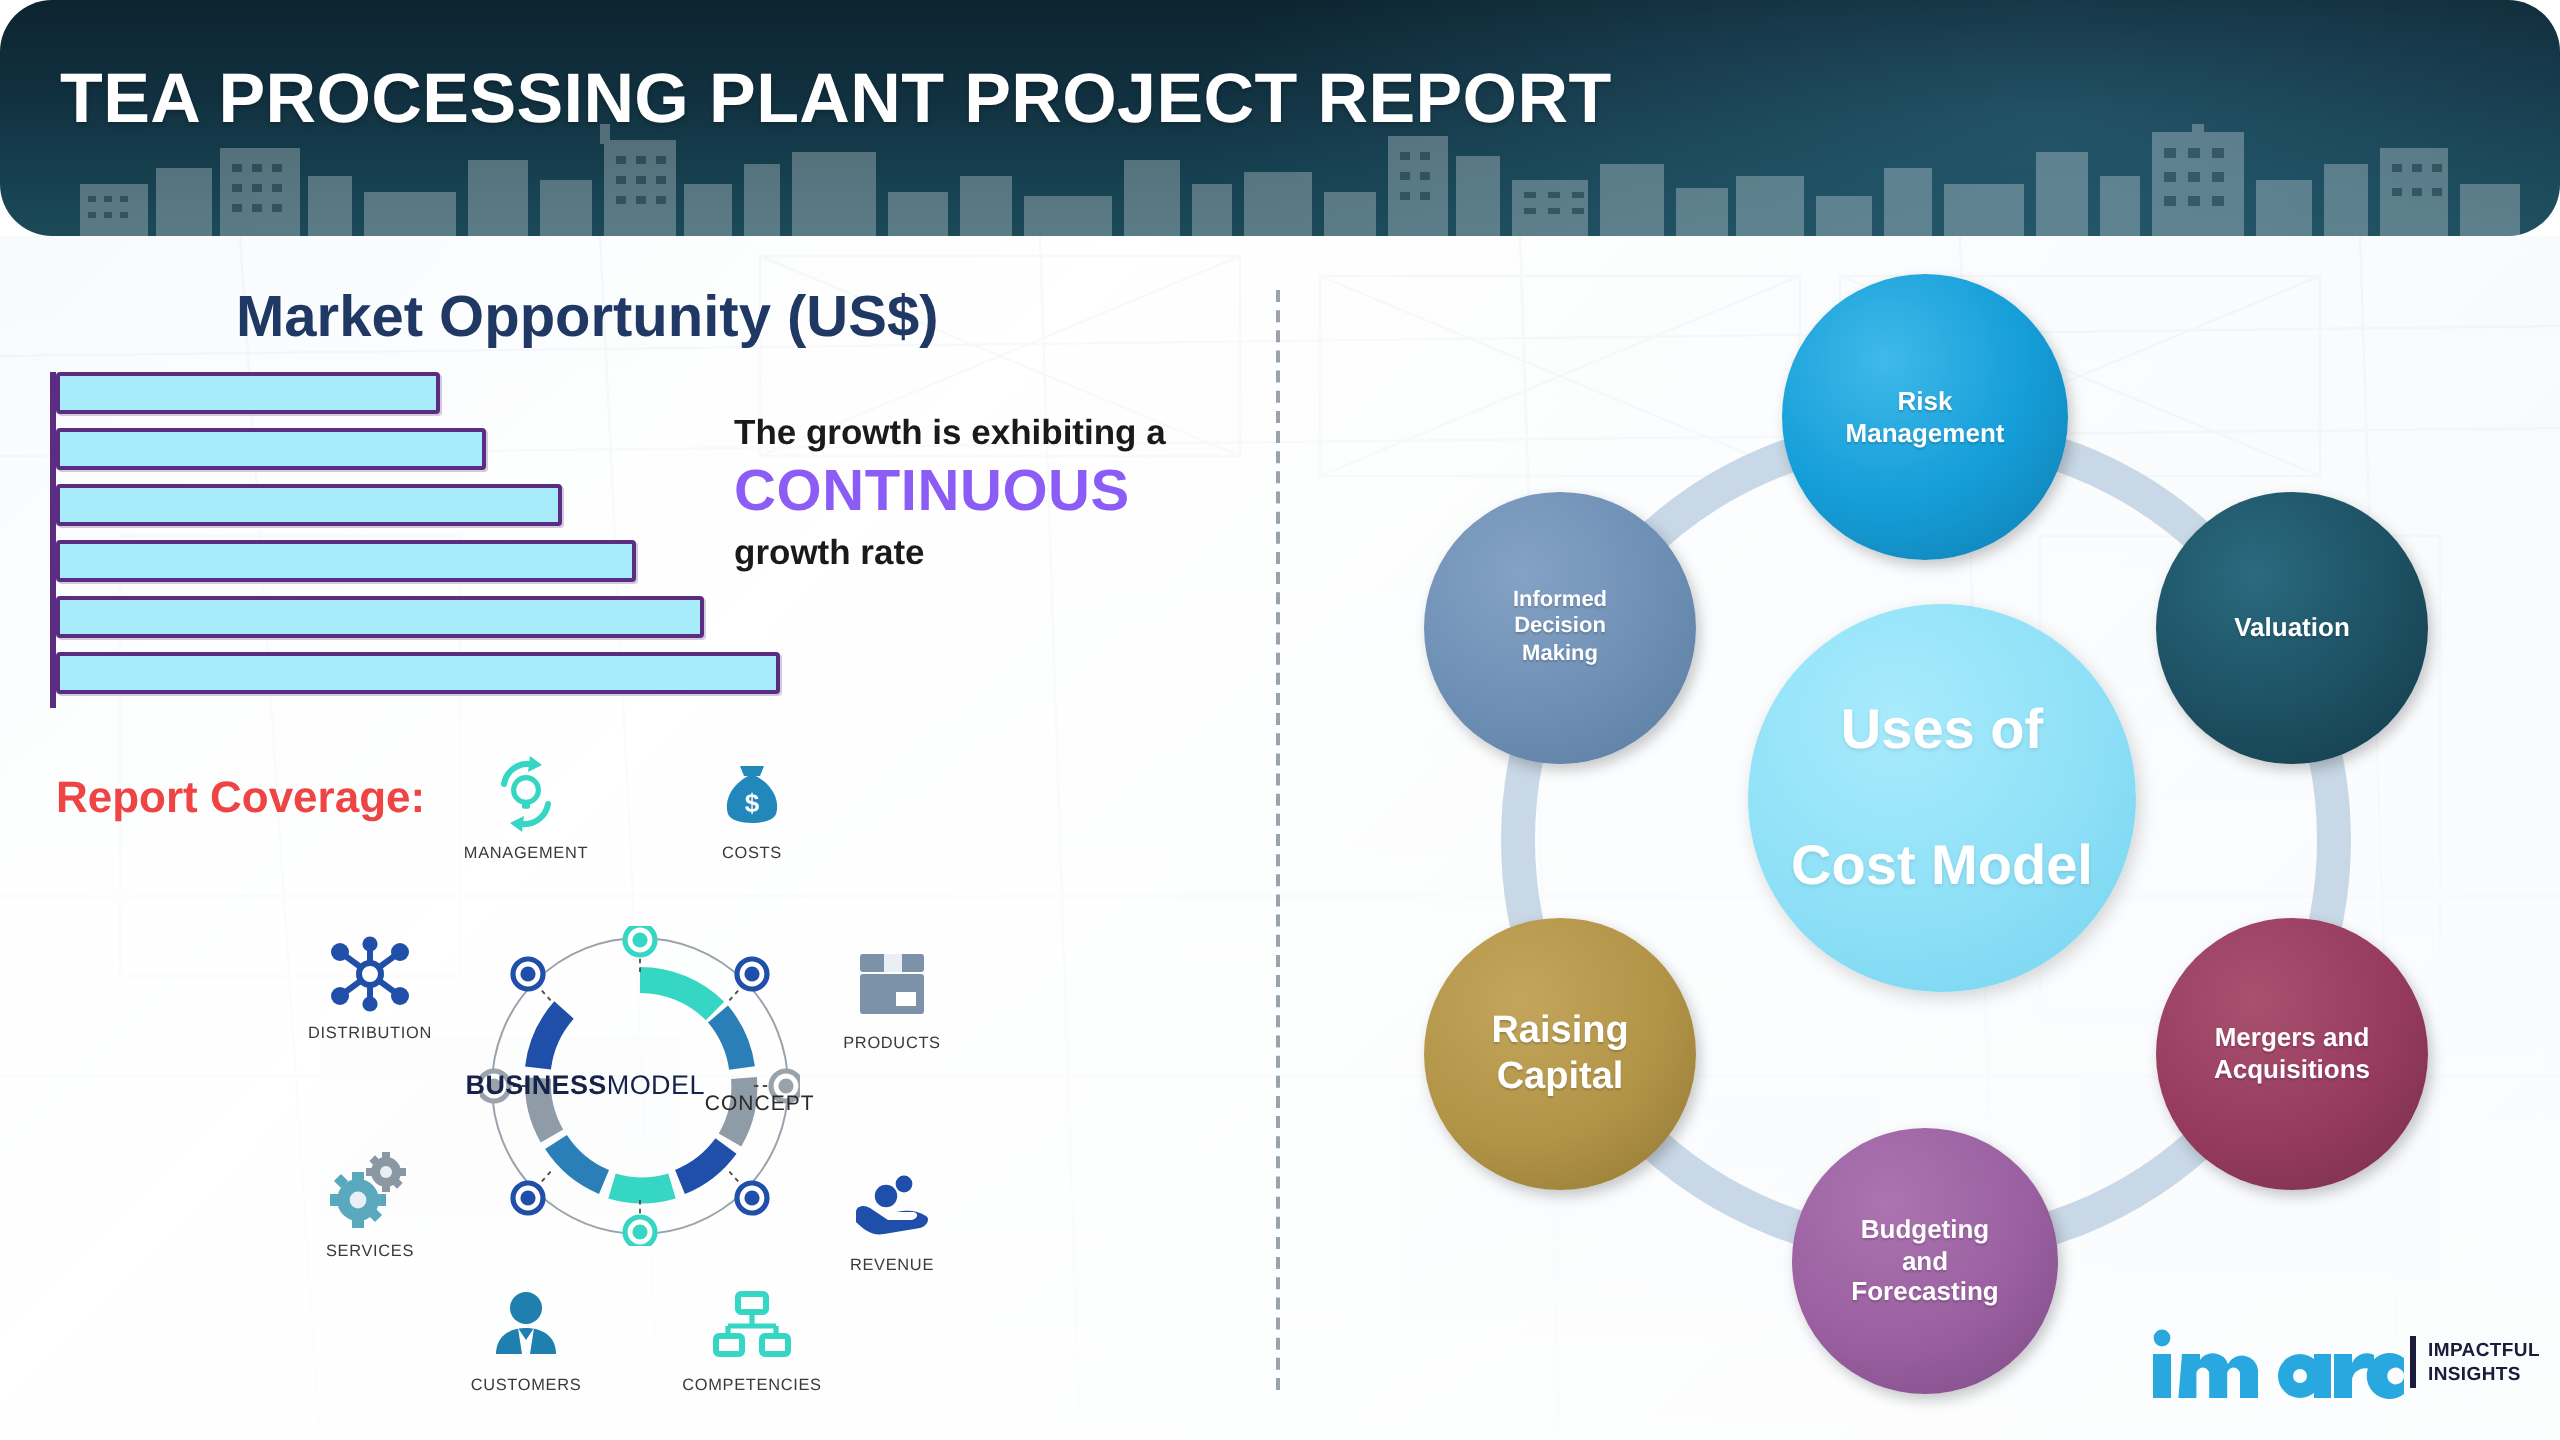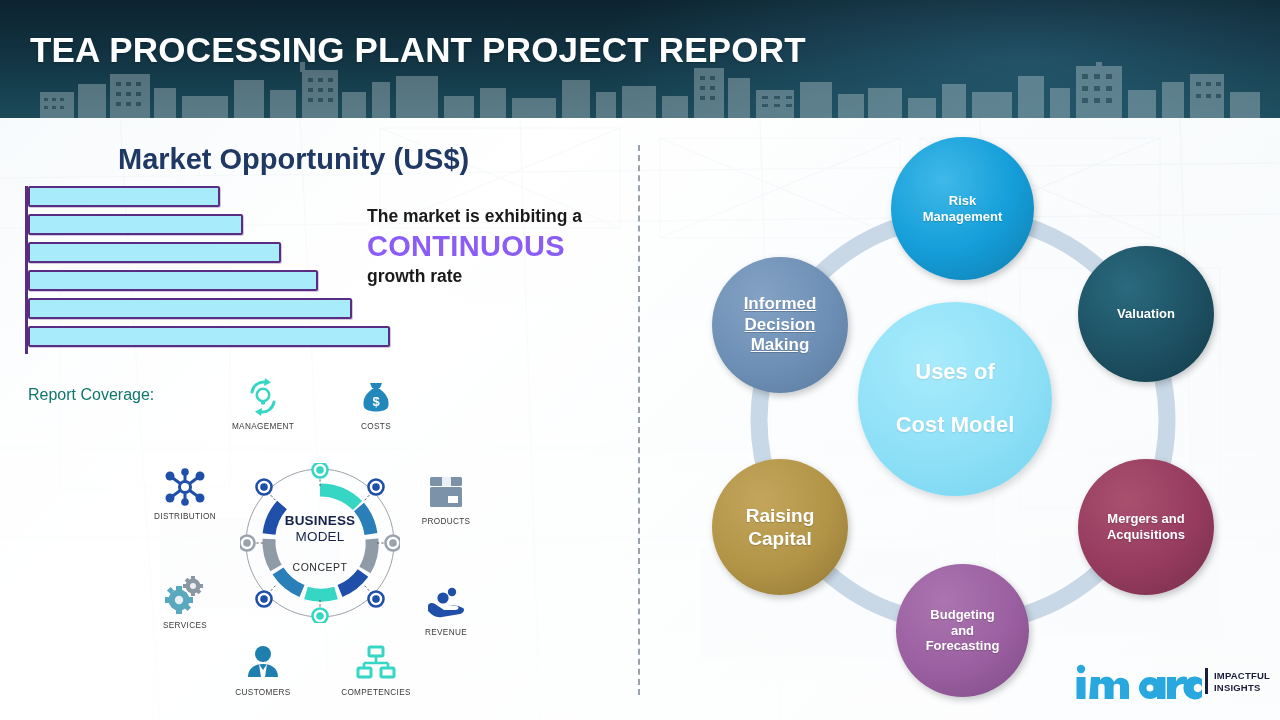--- a/index.html
+++ b/index.html
@@ -15,20 +15,21 @@
     background: #ffffff;
     overflow: hidden;
   }
 
   
   #header {
     position: absolute; left: 0; top: 0;
     width: 1280px; height: 118px;
     background: linear-gradient(180deg, #0d2430 0%, #11303f 40%, #16404f 75%, #1c4a59 100%);
     overflow: hidden;
+    border-radius: 26px;
   }
   #header-glow {
     position: absolute; left: 45%; top: -60%;
     width: 70%; height: 220%;
     background: radial-gradient(ellipse at center, rgba(60,130,160,0.38) 0%, rgba(60,130,160,0.0) 68%);
     pointer-events: none;
   }
   #skyline {
     position: absolute; left: 0; bottom: 0;
     width: 1280px; height: 56px;
@@ -97,35 +98,35 @@
   #market-text { position: absolute; left: 367px; top: 88px; width: 262px; }
   #market-line1 { font-size: 17.5px; color: #1a1a1a; font-weight: bold; line-height: 1.2; }
   #market-headline {
     font-size: 29px; color: #8b5cf6; font-weight: bold;
     line-height: 1.35; letter-spacing: 0.3px;
   }
   #market-line2 { font-size: 17.5px; color: #1a1a1a; font-weight: bold; line-height: 1.2; }
 
   #report-coverage-label {
     position: absolute; left: 28px; top: 268px;
-    font-size: 16px; font-weight: normal; color: #0f766e;
+    font-size: 22px; font-weight: bold; color: #ef4444;
   }
 
   
   #bm-diagram { position: absolute; left: 140px; top: 250px; width: 360px; height: 345px; }
   .bm-icon-block { position: absolute; text-align: center; width: 96px; }
   .bm-icon-glyph { height: 46px; display: flex; align-items: center; justify-content: center; }
   .bm-icon-label {
     font-size: 8.2px; letter-spacing: 0.35px; color: #3a3a3a; margin-top: 2px;
     font-family: "Liberation Sans", sans-serif;
   }
   #bm-ring-wrap { position: absolute; left: 100px; top: 95px; width: 160px; height: 160px; }
   #bm-center-text {
     position: absolute; left: 100px; top: 95px; width: 160px; height: 160px;
-    display: flex; flex-direction: column; align-items: center; justify-content: center;
+    display: flex; align-items: center; justify-content: center;
     text-align: center; pointer-events: none;
   }
   #bm-t1 { font-size: 13.5px; font-weight: bold; color: #17224a; letter-spacing: 0.2px; line-height: 1.12; }
   #bm-t2 { font-size: 13.5px; font-weight: normal; color: #17224a; letter-spacing: 0.2px; line-height: 1.12; }
   #bm-t3 { font-size: 10.5px; color: #2b2b2b; letter-spacing: 0.5px; margin-top: 17px; }
 
   
   #right-panel { position: absolute; left: 638px; top: 118px; width: 642px; height: 602px; }
   #ring-svg { position: absolute; left: 0; top: 0; }
 
@@ -312,21 +313,21 @@
       </div>
       <div class="bar-row" style="top:112px;">
         <div class="bar" style="width: 324.292px;"></div>
       </div>
       <div class="bar-row" style="top:140px;">
         <div class="bar" style="width:362px;"></div>
       </div>
     </div>
 
     <div id="market-text">
-      <div id="market-line1">The market is exhibiting a</div>
+      <div id="market-line1">The growth is exhibiting a</div>
       <div id="market-headline">CONTINUOUS</div>
       <div id="market-line2">growth rate</div>
     </div>
 
     <div id="report-coverage-label">Report Coverage:</div>
 
     <div id="bm-diagram">
 
       <div class="bm-icon-block" style="left:75px; top:6px;">
         <div class="bm-icon-glyph">
@@ -517,25 +518,25 @@
     </div>
 
     <div class="node" style="left:258px; top:446px; width:133px; height:133px; background:radial-gradient(circle at 36% 28%, #ab75b0 0%, #9a5fa0 55%, #7d4a85 100%); font-size:13px;">
       <span>Budgeting<br>and<br>Forecasting</span>
     </div>
 
     <div class="node" style="left:74px; top:341px; width:136px; height:136px; background:radial-gradient(circle at 36% 30%, #c3a65c 0%, #b29447 55%, #907634 100%); font-size:19px;">
       <span>Raising<br>Capital</span>
     </div>
 
-    <div class="node" style="left:74px; top:139px; width:136px; height:136px; background:radial-gradient(circle at 36% 30%, #83a2c4 0%, #6e8fb5 55%, #5a7a9e 100%); font-size:17px;text-decoration:underline;">
+    <div class="node" style="left:74px; top:128px; width:136px; height:136px; background:radial-gradient(circle at 36% 30%, #83a2c4 0%, #6e8fb5 55%, #5a7a9e 100%); font-size:11px;">
       <span>Informed<br>Decision<br>Making</span>
     </div>
 
-    <div class="node" id="node-center" style="left:220px; top:184px; width:194px; height:194px; background:radial-gradient(circle at 38% 30%, #a8ebfc 0%, #8ee0f7 55%, #74d2ee 100%); font-size:22px;">
+    <div class="node" id="node-center" style="left:236px; top:184px; width:194px; height:194px; background:radial-gradient(circle at 38% 30%, #a8ebfc 0%, #8ee0f7 55%, #74d2ee 100%); font-size:28px;">
       <span><span>Uses of</span><br><span>Cost Model</span></span>
     </div>
   </div>
 
   <div id="logo">
     <svg id="logo-mark" width="132" height="40" viewBox="0 0 132 40">
       <circle cx="9" cy="7" r="4.2" fill="#29a8e0"></circle>
       <rect x="4.5" y="15" width="9" height="22" fill="#29a8e0"></rect>
       <path d="M19 15 h9 v3 a8 8 0 0 1 14 2 a8 8 0 0 1 15 3 v14 h-9 V25 a3.2 3.2 0 0 0 -6.4 0 v12 h-9 V25 a3.2 3.2 0 0 0 -6.4 0 v12 h-9 Z" fill="#29a8e0"></path>
       <path d="M78 15 a11 11 0 1 0 0 22 a11 11 0 0 0 0 -22 Z M78 22.5 a3.5 3.5 0 1 1 0 7 a3.5 3.5 0 0 1 0 -7 Z" fill="#29a8e0"></path>

